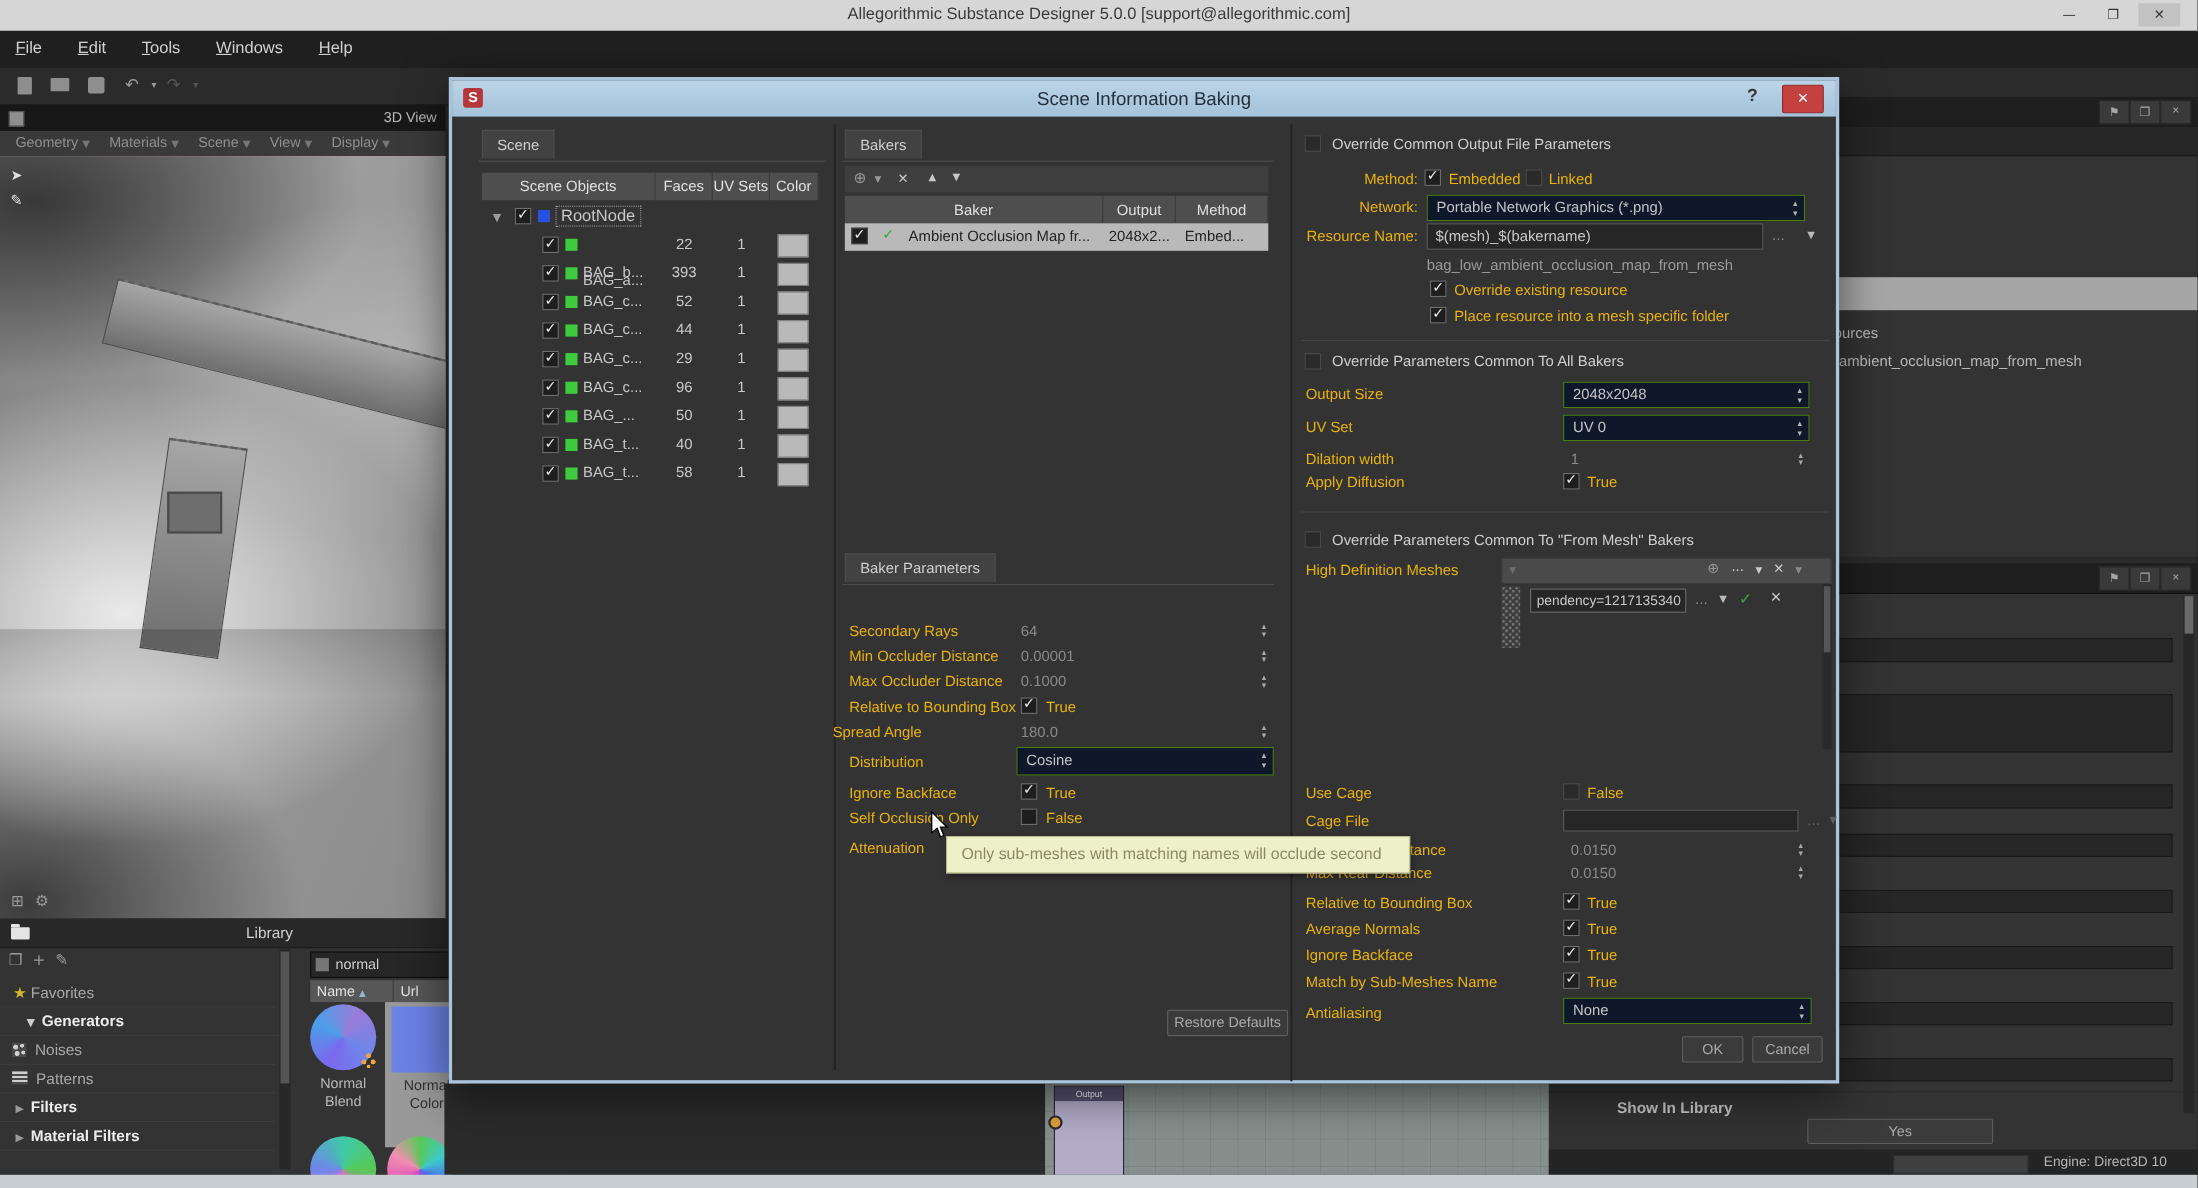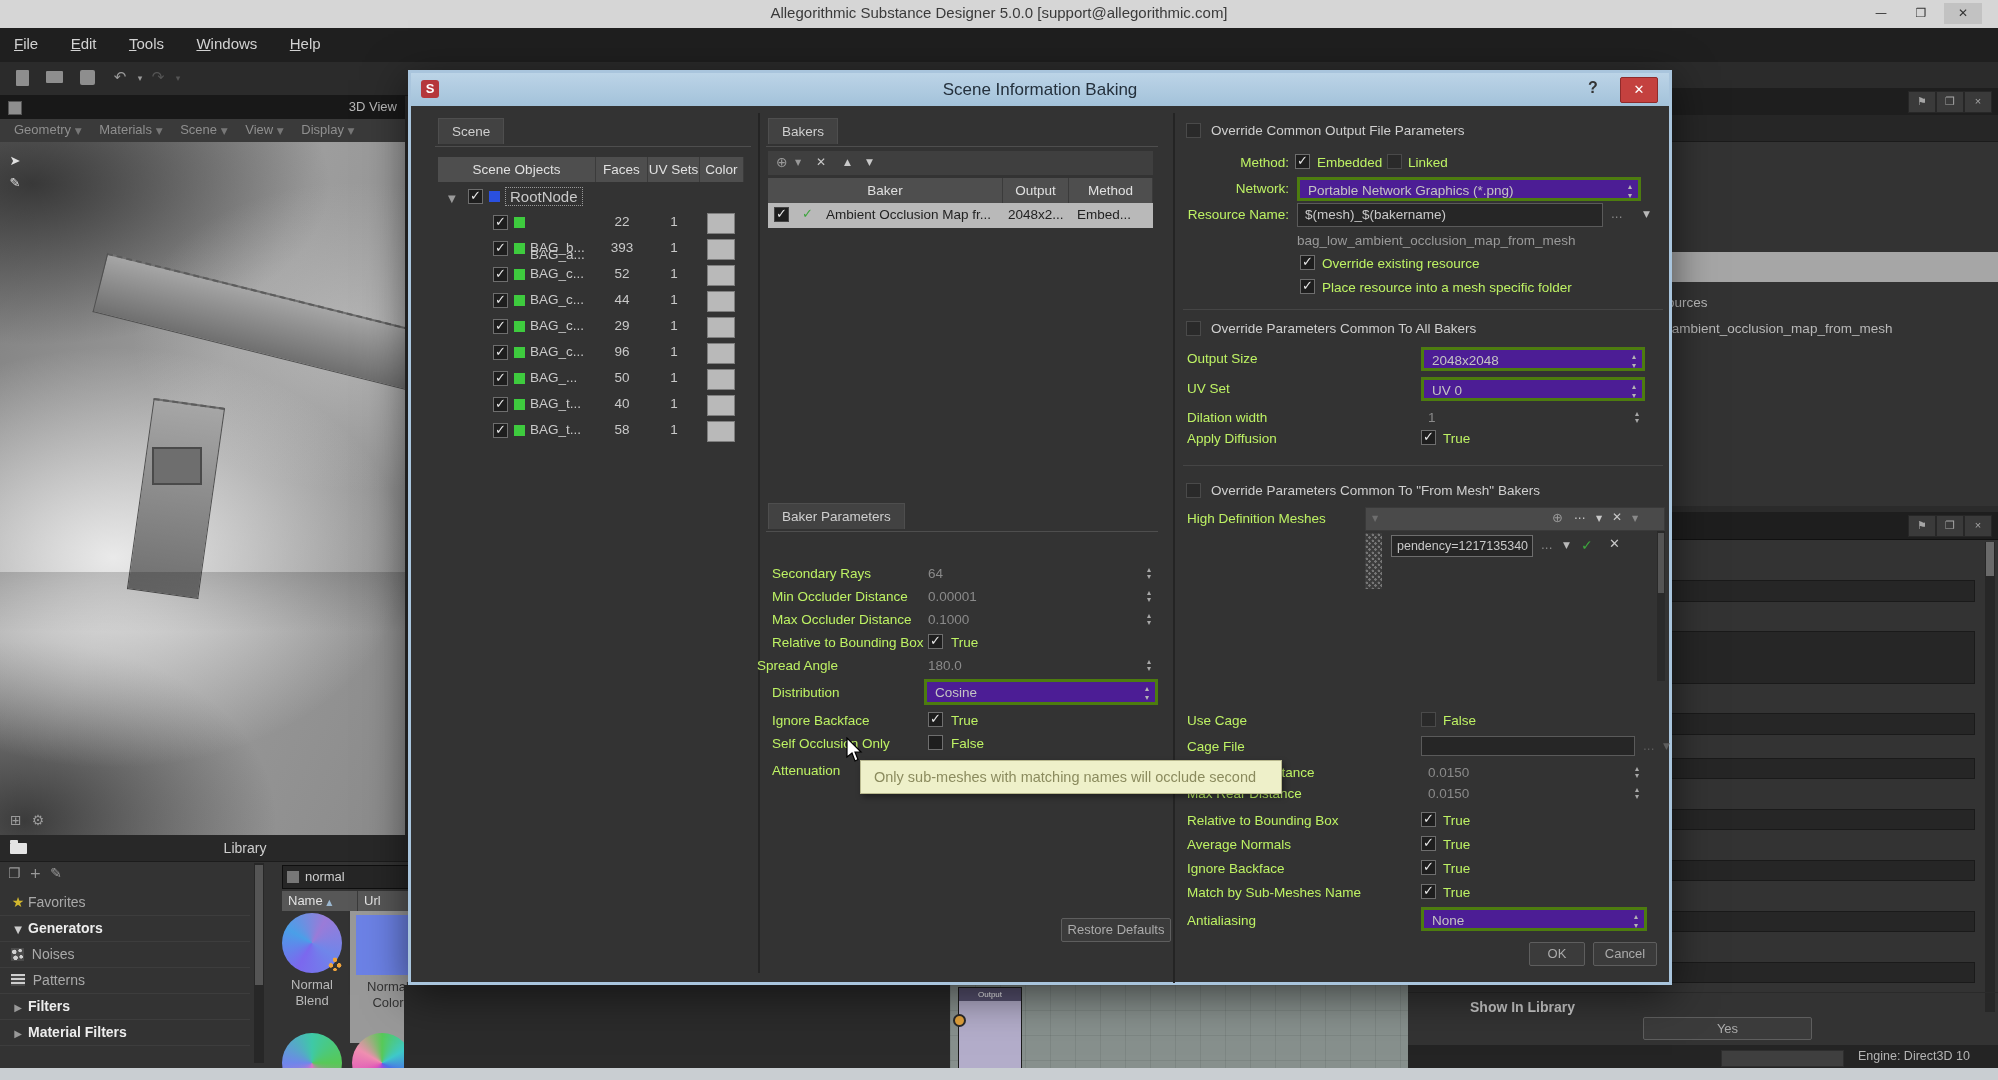--- a/index.html
+++ b/index.html
@@ -108,24 +108,24 @@
   .vline{position:absolute;width:2px;background:#242424;}
   .thead{position:absolute;height:25px;background:#4e4e4e;border-right:1px solid #3b3b3b;color:#e0e0e0;font-size:13.5px;text-align:center;line-height:25px;box-sizing:border-box;}
   .cb{position:absolute;width:15px;height:15px;background:#1e1e1e;border:1px solid #6e6e6e;box-sizing:border-box;}
   .cb.on::after{content:"✓";position:absolute;left:1px;top:-2px;color:#e8e8e8;font-size:13px;font-family:"DejaVu Sans",sans-serif;}
   .cb.dim{border-color:#4a4a4a;background:#2a2a2a;}
   .sq{position:absolute;width:11px;height:11px;}
   .treelbl{position:absolute;color:#c9c9c9;font-size:13.5px;white-space:nowrap;}
   .num{position:absolute;color:#c9c9c9;font-size:13.5px;text-align:center;width:40px;}
   .swatch{position:absolute;width:26px;height:19px;background:#b9b9b9;border:1px solid #7e7e7e;}
   .caret{position:absolute;color:#9a9a9a;font-size:10px;}
-  .prow-l{position:absolute;color:#bef264;font-size:13.5px;white-space:nowrap;}
+  .prow-l{position:absolute;color:#eab308;font-size:13.5px;white-space:nowrap;}
   .prow-v{position:absolute;color:#8a8a8a;font-size:13.5px;}
   .spin{position:absolute;color:#a8a8a8;font-size:8px;line-height:7px;text-align:center;font-family:"DejaVu Sans",sans-serif;}
-  .dd{position:absolute;background:#4c1d95;border:3px solid #4d7c0f;color:#c4c4c4;font-size:13.5px;box-sizing:border-box;}
+  .dd{position:absolute;background:#0f172a;border:1px solid #4d7c0f;color:#c4c4c4;font-size:13.5px;box-sizing:border-box;}
   .dd .lbl{position:absolute;left:8px;top:3px;}
   .dd .ar{position:absolute;right:6px;top:2px;font-size:8px;line-height:9px;color:#b5b5b5;font-family:"DejaVu Sans",sans-serif;}
   .inp{position:absolute;background:#262626;border:1px solid #5a5a5a;color:#c9c9c9;font-size:13.5px;box-sizing:border-box;}
   .rsec-title{position:absolute;color:#cfcfcf;font-size:13.5px;}
   .hsep{position:absolute;height:1px;background:#454545;}
   .micro{position:absolute;color:#b9b9b9;font-size:12px;}
   #tooltip{position:absolute;left:449px;top:687px;width:422px;height:34px;background:#eef0c9;border:1px solid #b9b98f;box-shadow:2px 3px 6px rgba(0,0,0,.4);color:#8b8b5e;font-size:14.5px;line-height:33px;padding-left:13px;box-sizing:border-box;white-space:nowrap;z-index:5;}
   #cursor{position:absolute;left:845px;top:737px;z-index:90;}
   .dragdots{position:absolute;width:17px;background:radial-gradient(circle at 30% 30%,#777 1px,transparent 1.5px),radial-gradient(circle at 75% 75%,#777 1px,transparent 1.5px);background-size:6px 6px;background-color:#3c3c3c;}
 </style>
@@ -178,21 +178,21 @@
   <div class="abs g" id="canvas-bot-icons"><span>⊞</span><span>⚙</span></div>
 
   <div class="abs" id="library">
     <div id="lib-head">
       <div class="fold"></div>
       <span class="t">Library</span>
     </div>
     <div id="lib-left">
       <div id="lib-left-tools" class="g"><span>❐</span><span>+</span><span>✎</span></div>
       <div class="librow" style="top:28px;"><span class="lico g" style="color:#d2b72e;">★</span><span>Favorites</span></div>
-      <div class="librow bold" style="top:54px;"><span class="lico g" style="font-size:10px;color:#ccc;">▼</span><span>Generators</span></div>
+      <div class="librow bold" style="top:54px;padding-left:10px;"><span class="lico g" style="font-size:10px;color:#ccc;">▼</span><span>Generators</span></div>
       <div class="librow" style="top:80px;"><span class="dotsico"></span>&nbsp;&nbsp;<span>Noises</span></div>
       <div class="librow" style="top:106px;"><span class="linesico"></span>&nbsp;&nbsp;<span>Patterns</span></div>
       <div class="librow bold" style="top:132px;"><span class="lico g" style="font-size:10px;color:#999;">▶</span><span>Filters</span></div>
       <div class="librow bold" style="top:158px;"><span class="lico g" style="font-size:10px;color:#999;">▶</span><span>Material Filters</span></div>
       <div id="lib-scroll">
           <div class="thumb"></div>
         </div>
     </div>
     <div id="lib-right">
       <div id="lib-search"><span class="sico"></span><span>normal</span></div>

